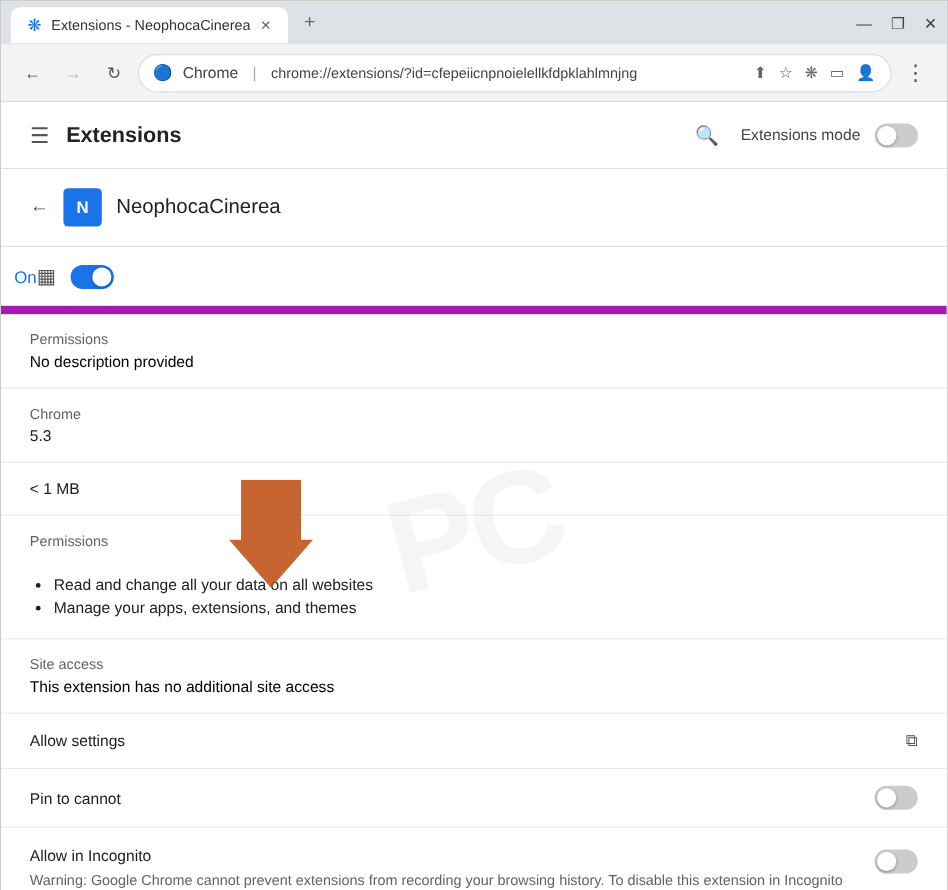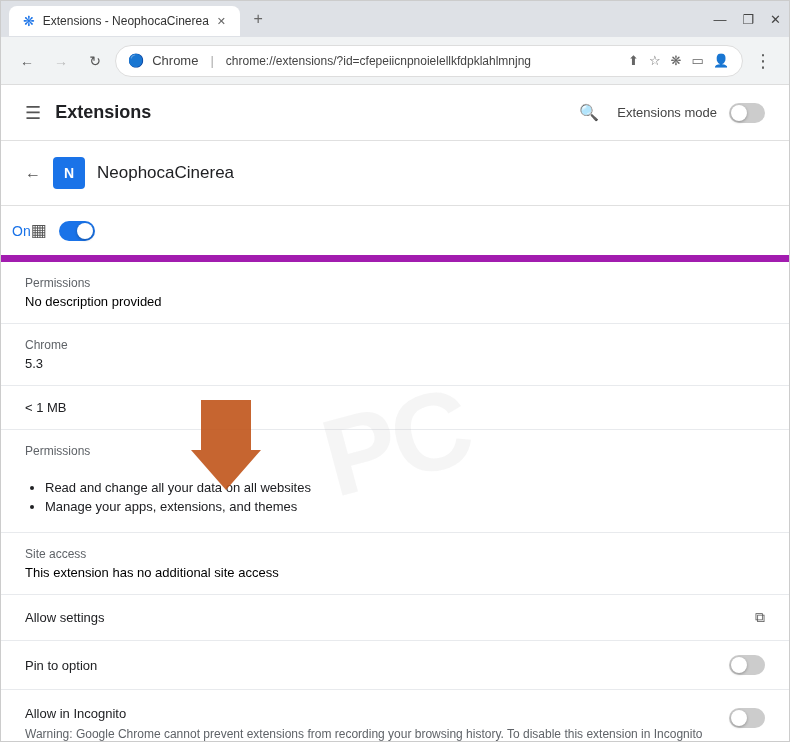--- a/index.html
+++ b/index.html
@@ -205,21 +205,21 @@
           <div class="info-value muted">This extension has no additional site access</div>
         </div>
 
         <div class="row-with-action">
           <span class="row-label">Allow settings</span>
           <span class="ext-link-icon">⧉</span>
         </div>
 
         <div class="toggle-row">
           <div class="toggle-row-content">
-            <div class="toggle-row-label">Pin to option</div>
+            <div class="toggle-row-label">Pin to cannot</div>
           </div>
           <div class="toggle off">
             <div class="toggle-knob"></div>
           </div>
         </div>
 
         <div class="toggle-row" style="align-items:flex-start; padding-top:16px;">
           <div class="toggle-row-content">
             <div class="toggle-row-label">Allow in Incognito</div>
             <div class="toggle-row-sublabel">Warning: Google Chrome cannot prevent extensions from recording your browsing history. To disable this extension in Incognito mode, unselect this option.</div>

